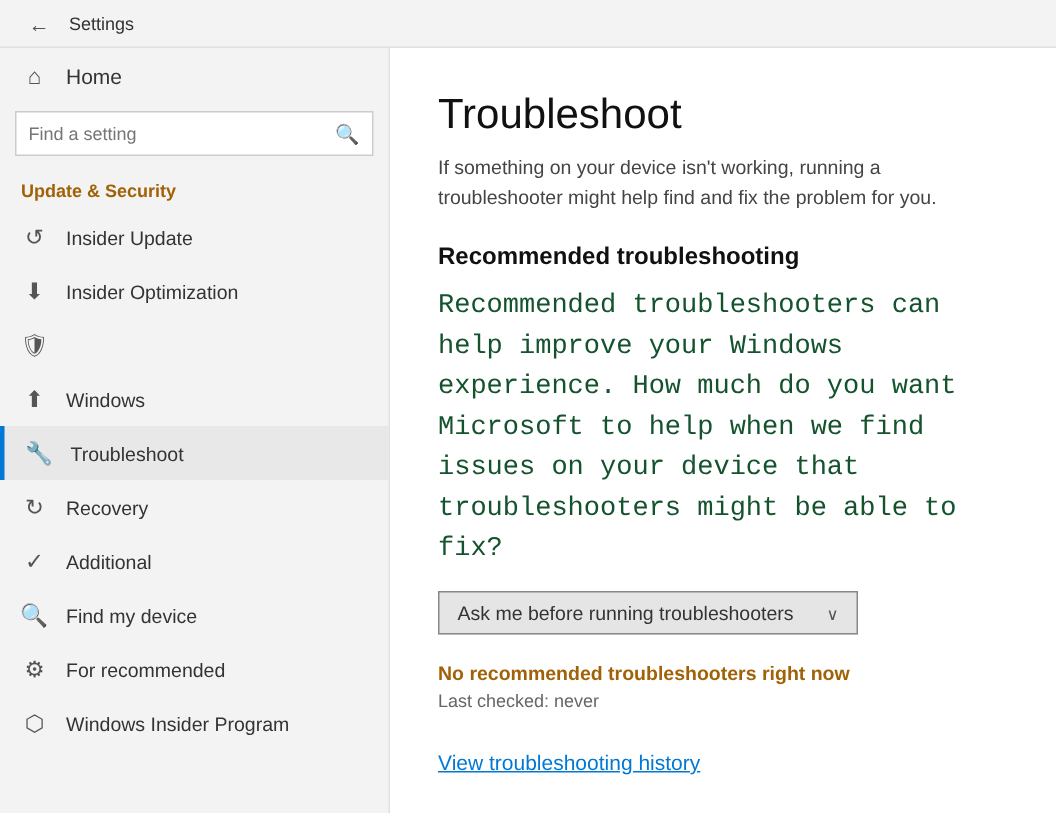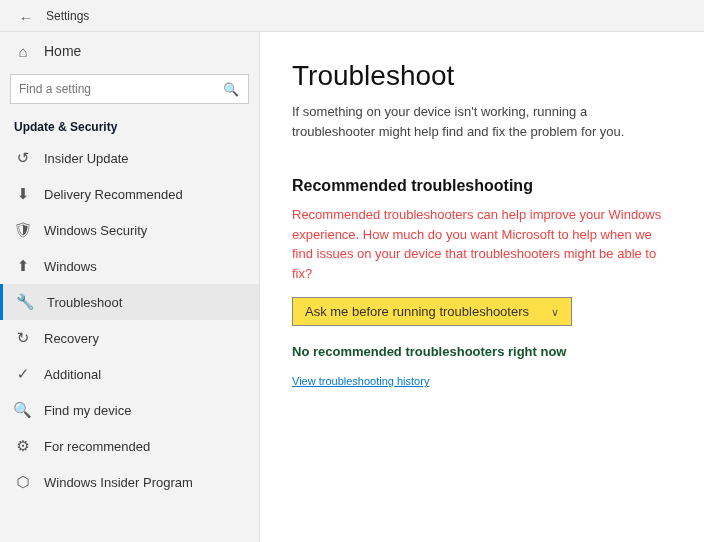--- a/index.html
+++ b/index.html
@@ -88,21 +88,21 @@
       color: #555;
     }
     .search-icon-box {
       font-size: 13px;
       color: #666;
     }
 
     .sidebar-section-title {
       font-size: 11px;
       font-weight: 700;
-      color: #0f172a;
+      color: #a16207;
       padding: 6px 14px 6px 14px;
       text-transform: none;
       font-size: 12px;
     }
 
     .nav-item {
       display: flex;
       align-items: center;
       padding: 8px 14px 8px 14px;
       cursor: pointer;
@@ -137,79 +137,80 @@
     .page-title {
       font-size: 28px;
       font-weight: 300;
       color: #111;
       margin-bottom: 10px;
     }
 
     .page-subtitle {
       font-size: 13px;
       color: #444;
-      margin-bottom: 36px;
+      margin-bottom: 22px;
       line-height: 1.5;
     }
 
     .section-heading {
       font-size: 16px;
       font-weight: 600;
       color: #111;
       margin-bottom: 10px;
     }
 
     .section-desc {
-      font-size: 13px;
-      color: #ef4444;
+      font-size: 18px;
+      color: #14532d;
       line-height: 1.5;
       margin-bottom: 14px;
+      font-family: Liberation Mono, monospace;
     }
 
     .dropdown {
       display: inline-flex;
       align-items: flex-end;
       border: 1px solid #888;
-      background: #fde047;
+      background: #e5e5e5;
       padding: 6px 12px;
       cursor: pointer;
       font-size: 13px;
       color: #333;
       gap: 8px;
       min-width: 280px;
       justify-content: space-between;
       margin-bottom: 18px;
     }
     .dropdown-chevron {
       font-size: 11px;
       color: #555;
     }
 
     .no-troubleshooters {
       font-size: 13px;
       font-weight: 600;
-      color: #14532d;
+      color: #a16207;
       margin-bottom: 4px;
     }
     .last-checked {
       font-size: 12px;
       color: #666;
       margin-bottom: 22px;
     }
 
     .link-text {
-      font-size: 11px;
+      font-size: 14px;
       color: #0078d4;
       cursor: pointer;
       margin-bottom: 18px;
       display: block;
     }
 
     .divider-section {
-      margin-bottom: 16px;
+      margin-bottom: 26px;
     }
   </style>
 </head>
 <body>
 
 <div class="titlebar">
   <div class="titlebar-back">
     <span>←</span>
   </div>
   <span class="titlebar-title">Settings</span>
@@ -231,25 +232,24 @@
 
     <div class="sidebar-section-title">Update &amp; Security</div>
 
     <div id="nav-items-container">
         <div class="nav-item">
           <span class="nav-icon">↺</span>
           <span>Insider Update</span>
         </div>
         <div class="nav-item">
           <span class="nav-icon">⬇</span>
-          <span>Delivery Recommended</span>
+          <span>Insider Optimization</span>
         </div>
         <div class="nav-item">
           <span class="nav-icon">🛡</span>
-          <span>Windows Security</span>
         </div>
         <div class="nav-item">
           <span class="nav-icon">⬆</span>
           <span>Windows</span>
         </div>
         <div class="nav-item active">
           <span class="nav-icon">🔧</span>
           <span>Troubleshoot</span>
         </div>
         <div class="nav-item">
@@ -284,18 +284,19 @@
     <div class="divider-section">
       <h2 class="section-heading">Recommended troubleshooting</h2>
       <p class="section-desc">Recommended troubleshooters can help improve your Windows experience. How much do you want Microsoft to help when we find issues on your device that troubleshooters might be able to fix?</p>
 
       <div class="dropdown">
         <span>Ask me before running troubleshooters</span>
         <span class="dropdown-chevron">∨</span>
       </div>
 
       <p class="no-troubleshooters">No recommended troubleshooters right now</p>
+      <p class="last-checked">Last checked: never</p>
     </div>
 
     <a class="link-text" href="#">View troubleshooting history</a>
 
   </div>
 </div>
 
 </body></html>

